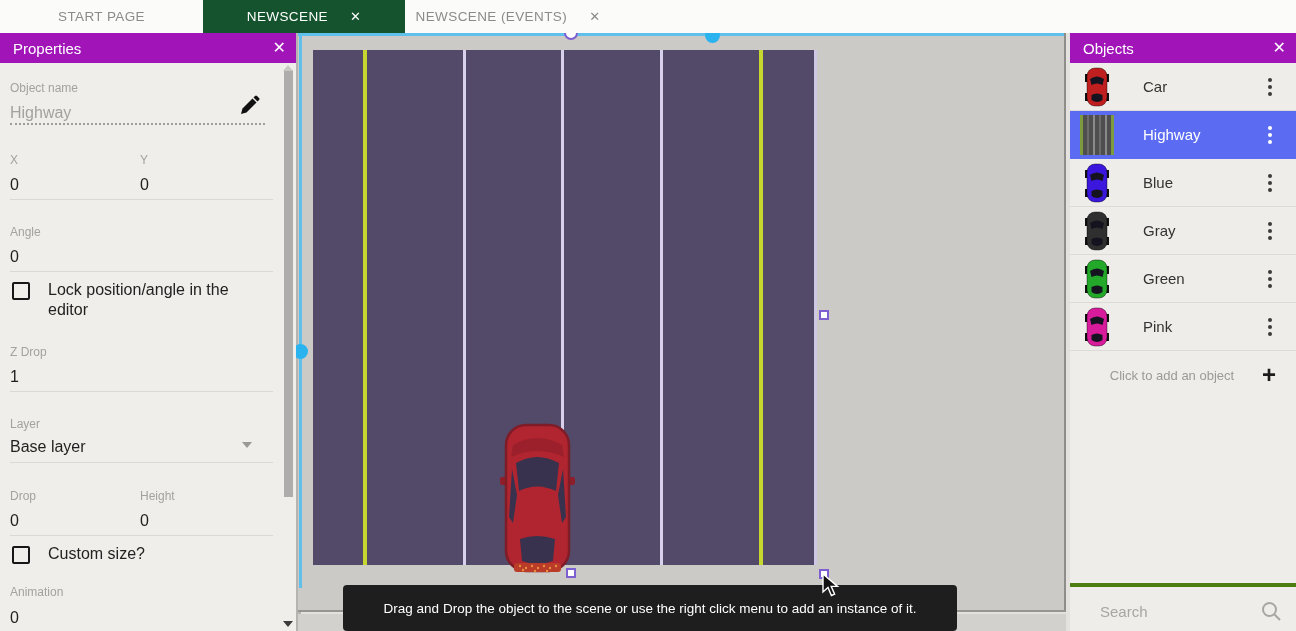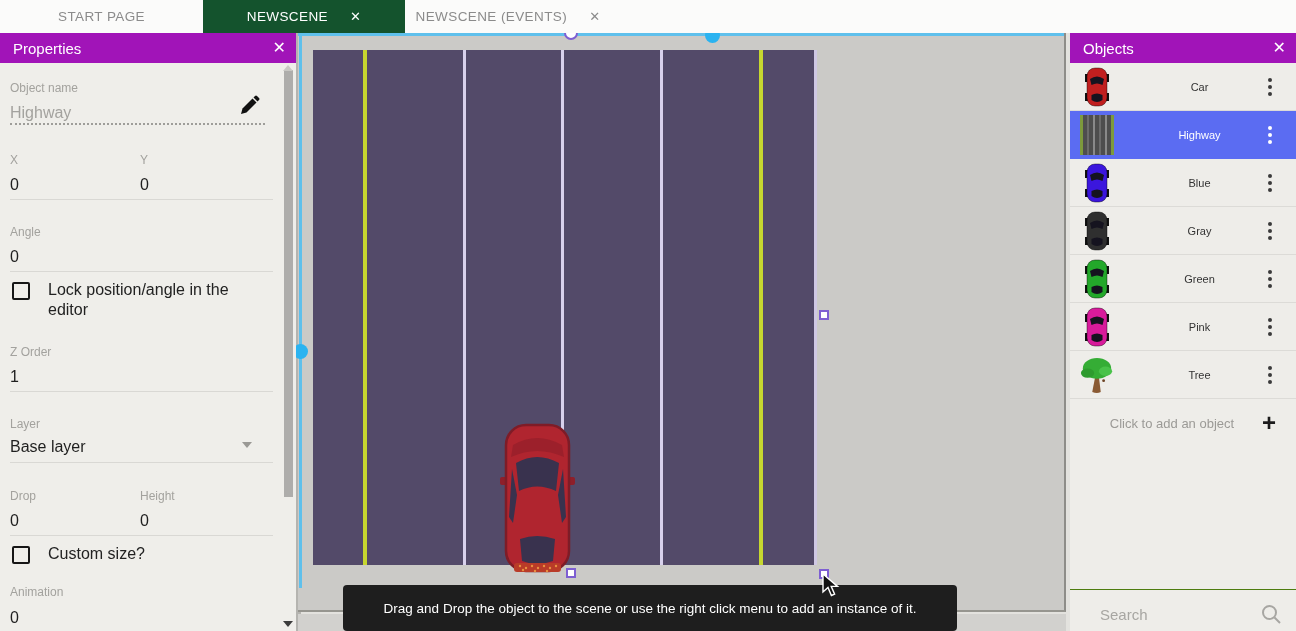--- a/index.html
+++ b/index.html
@@ -68,31 +68,31 @@
                    white-space:nowrap; z-index:20; }
   #cursor { position:absolute; left:821px; top:573px; z-index:30; }
 
   
   #objects { position:absolute; left:1070px; top:33px; width:226px; height:598px;
              background:#eeede9; z-index:4; }
   #obj-rows { position:absolute; top:30px; left:0; right:0; }
   .obj-row { height:48px; display:flex; align-items:center; border-bottom:1px solid #dcdbd7;
              position:relative; }
   .obj-row .iconwrap { width:34px; margin-left:10px; display:flex; justify-content:center; }
-  .obj-row .olabel { margin-left:17px; font-size:11px; color:#333; flex:1;text-align:center; }
+  .obj-row .olabel { margin-left:29px; font-size:15px; color:#333; flex:1; }
   .obj-row.selected { background:#5b6cf2; border-bottom-color:#5b6cf2; }
   .obj-row.selected .olabel { color:#fff; }
   .kebab { width:4px; margin-right:24px; display:flex; flex-direction:column; gap:3px; }
   .kebab i { width:4px; height:4px; border-radius:50%; background:#3a3a3a; display:block; }
   .obj-row.selected .kebab i { background:#fff; }
   #add-row { height:48px; display:flex; align-items:center; border-bottom:none;justify-content:flex-end; }
   #add-row .addlabel { flex:1; text-align:center; font-size:13px; color:#9b9a96; padding-left:12px; }
   #add-row .plus { font-size:24px; font-weight:bold; color:#1c1c1c; margin-right:20px; line-height:24px; }
-  #search-bar { position:absolute; left:0; right:0; bottom:0; height:42px;
-                border-top:1px solid #4d7c0f; }
+  #search-bar { position:absolute; left:0; right:0; bottom:0; height:48px;
+                border-top:4px solid #4d7c0f; }
   #search-input { position:absolute; left:30px; top:12px; width:160px; height:24px;
                   border:none; background:transparent; outline:none; font-size:15px;
                   color:#444; font-family:"Liberation Sans", sans-serif; }
   #search-input::placeholder { color:#a7a6a2; opacity:1; }
   #search-icon { position:absolute; right:15px; top:14px; }
 </style>
 </head>
 <body>
 
 <div id="tabbar">
@@ -185,21 +185,21 @@
   <div class="fvalue" style="left:140px; top:143px;">0</div>
   <div class="fline" style="top:166px;"></div>
 
   <div class="flabel" style="left:10px; top:192px;">Angle</div>
   <div class="fvalue" style="left:10px; top:215px;">0</div>
   <div class="fline" style="top:238px;"></div>
 
   <div class="cbox" style="left:12px; top:249px;"></div>
   <div class="cblabel" style="left:48px; top:247px; width:200px;">Lock position/angle in the editor</div>
 
-  <div class="flabel" style="left:10px; top:312px;">Z Order</div>
+  <div class="flabel" style="left:10px; top:312px;">Z Drop</div>
   <div class="fvalue" style="left:10px; top:335px;">1</div>
   <div class="fline" style="top:358px;"></div>
 
   <div class="flabel" style="left:10px; top:384px;">Layer</div>
   <div class="fvalue" style="left:10px; top:405px;">Base layer</div>
   <div id="layer-caret" style="left:242px; top:409px;"></div>
   <div class="fline" style="top:429px;"></div>
 
   <div class="flabel" style="left:10px; top:456px;">Drop</div>
   <div class="flabel" style="left:140px; top:456px;">Height</div>
@@ -333,37 +333,20 @@
     <path d="M6.5,28 Q12,25 17.5,28 L17.5,33 Q12,37 6.5,33 Z" fill="#15131f"></path>
           </svg>
         </div>
         <div class="olabel">Pink</div>
         <div class="kebab">
           <i></i>
           <i></i>
           <i></i>
         </div>
       </div>
-      <div class="obj-row">
-        <div class="iconwrap">
-          <svg width="36" height="40" viewBox="0 0 36 40">
-    <path d="M16,22 L20,22 L22,38 Q18,40 13,38 Z" fill="#8a5a33"></path>
-    <ellipse cx="18" cy="13" rx="15" ry="11" fill="#35ad35"></ellipse>
-    <ellipse cx="8" cy="18" rx="7" ry="5" fill="#2e9b2e"></ellipse>
-    <ellipse cx="27" cy="16" rx="7" ry="5" fill="#49c249"></ellipse>
-    <circle cx="25" cy="26" r="1.5" fill="#6d4425"></circle>
-          </svg>
-        </div>
-        <div class="olabel">Tree</div>
-        <div class="kebab">
-          <i></i>
-          <i></i>
-          <i></i>
-        </div>
-      </div>
       <div class="obj-row" id="add-row">
         <div class="addlabel">Click to add an object</div>
    <div class="plus">+</div>
       </div>
     </div>
 
   <div id="search-bar">
     <input id="search-input" type="text" placeholder="Search" style="">
     <svg id="search-icon" width="20" height="20" viewBox="0 0 20 20">
       <circle cx="8.5" cy="8.5" r="6.5" fill="none" stroke="#a7a6a2" stroke-width="2"></circle>

